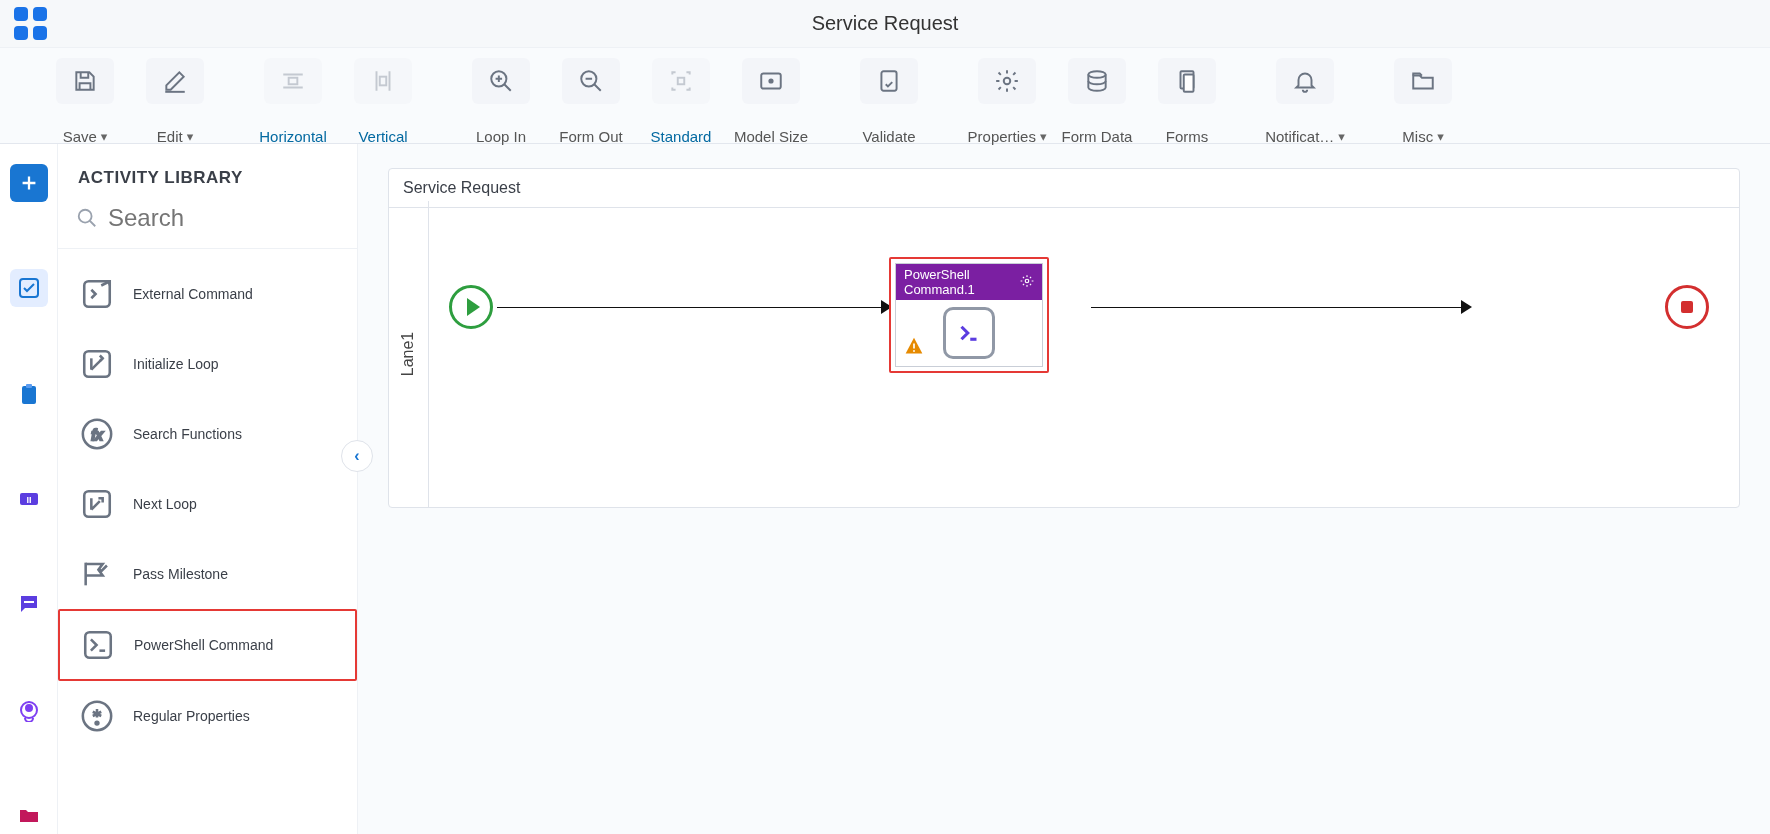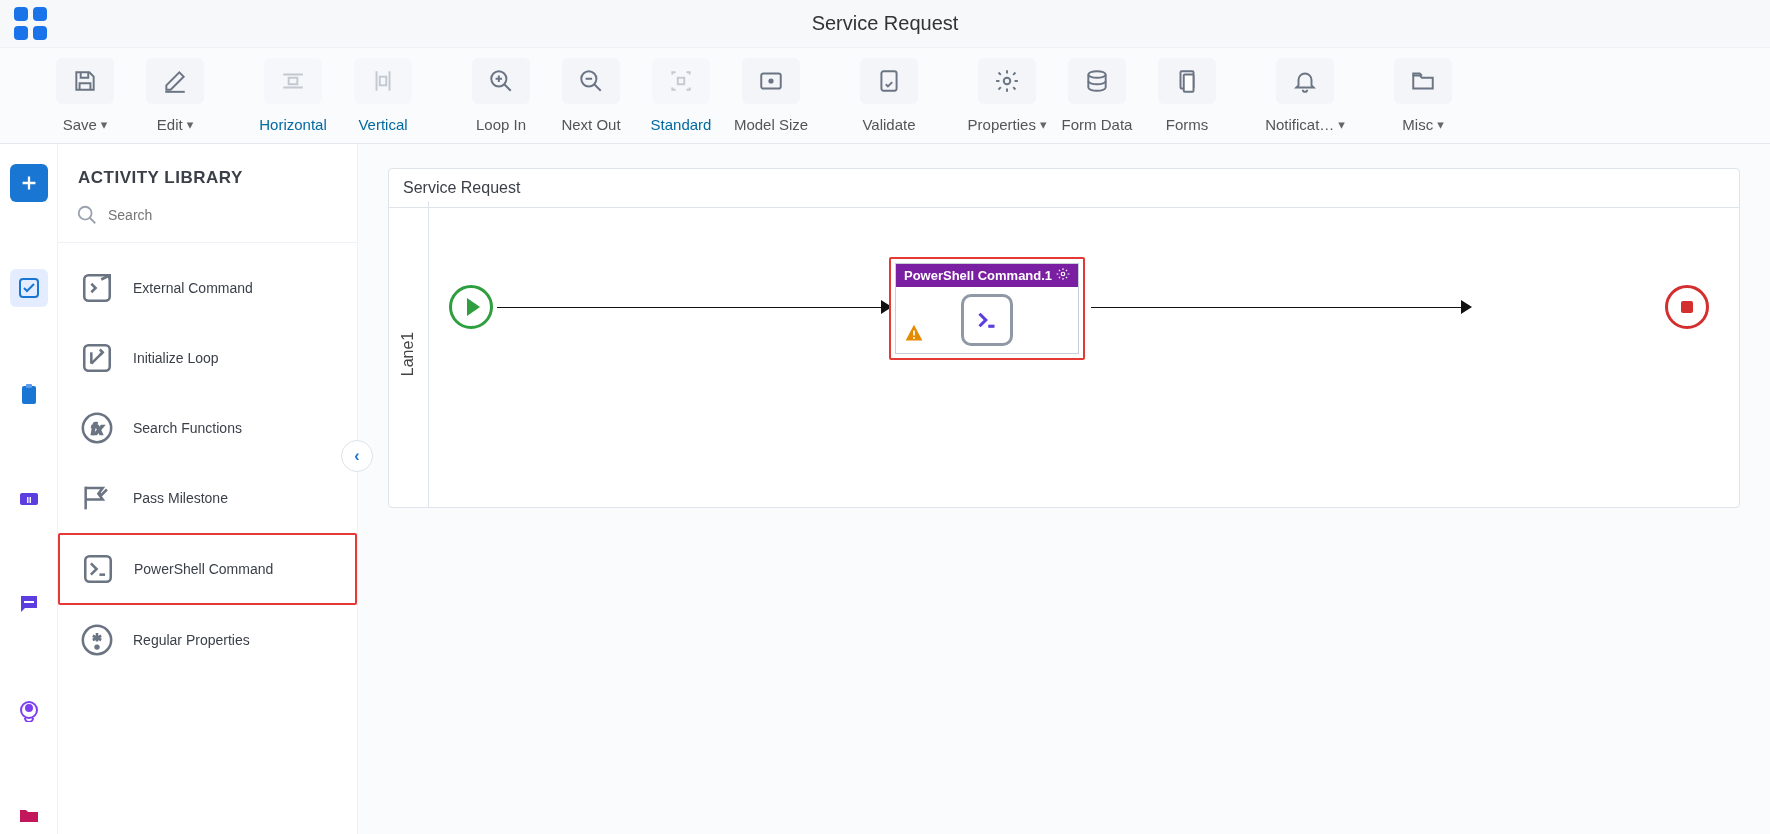--- a/index.html
+++ b/index.html
@@ -66,21 +66,21 @@
     width: 58px; height: 46px;
     display: flex;
     align-items: center;
     justify-content: center;
     background: #f3f5f9;
     border-radius: 6px;
   }
   .tb-icon-box.disabled { opacity: .55; }
   .tb-icon-box svg { display:block; }
   .tb-label {
-    margin-top: 12px;
+    margin-top: 24px;
     font-size: 15px;
     color: #555;
     display: flex;
     align-items: center;
     gap: 4px;
     white-space: nowrap;
   }
   .tb-label.disabled { color: #0369a1; }
   .chev { font-size: 13px; color:#666; }
 
@@ -146,21 +146,21 @@
     color: #3a3f48;
   }
   .search-row {
     padding: 6px 12px 16px 12px;
     display:flex; align-items:center;
     border-bottom: 1px solid #eef1f5;
   }
   .search-row svg { margin: 0 10px 0 6px; flex:none; }
   .search-row input {
     border:none; outline:none;
-    font-size: 14px;
+    font-size: 24px;
     color:#888;
     width:100%;
   }
   .lib-list { padding: 10px 0; }
   .lib-item {
     display:flex; align-items:center;
     gap: 18px;
     padding: 16px 16px 16px 20px;
     cursor: pointer;
     border: 1px solid transparent;
@@ -236,26 +236,25 @@
   .node-end::after {
     content:"";
     width:12px;height:12px;
     background:#d32f2f;
     border-radius:2px;
   }
 
   .activity {
     position:absolute;
     left: 460px; top: 18px;
-    width:196px;
+    width:160px;
     border:2px solid #e53935;
     border-radius:2px;
     background:#fff;
     padding: 4px;
-    font-weight: bold;
   }
   .activity-inner {
     border:1px solid #c9ced7;
   }
   .activity-title {
     background:#7b1fa2;
     color:#fff;
     font-size:13px;
     padding: 3px 8px;
     display:flex;
@@ -372,21 +371,21 @@
       </div>
       <div class="tb-label">Loop In</div>
     </div>
     <div class="tb-item">
       <div class="tb-icon-box">
         <svg width="26" height="26" viewBox="0 0 24 24" fill="none" stroke="#6b7482" stroke-width="1.8">
             <circle cx="10" cy="10" r="7"></circle>
             <path d="M15 15l6 6M7 10h6"></path>
           </svg>
       </div>
-      <div class="tb-label">Next Out</div>
+      <div class="tb-label">Form Out</div>
     </div>
     <div class="tb-item">
       <div class="tb-icon-box disabled">
         <svg width="26" height="26" viewBox="0 0 24 24" fill="none" stroke="#9aa2ae" stroke-width="1.8">
             <path d="M4 6v-2h3M20 6v-2h-3M4 18v2h3M20 18v2h-3"></path>
             <rect x="9" y="9" width="6" height="6"></rect>
           </svg>
       </div>
       <div class="tb-label disabled">Standard</div>
     </div>
@@ -560,20 +559,30 @@
         <div class="lib-label">Initialize Loop</div>
       </div>
       <div class="lib-item">
         <div class="lib-icon">
           <svg width="34" height="34" viewBox="0 0 24 24" fill="none" stroke="#6b7482" stroke-width="1.8">
               <circle cx="12" cy="12" r="10"></circle>
               <text x="12" y="16" text-anchor="middle" fill="#6b7482" font-size="10" font-style="italic">fx</text>
             </svg>
         </div>
         <div class="lib-label">Search Functions</div>
+      </div>
+      <div class="lib-item">
+        <div class="lib-icon">
+          <svg width="34" height="34" viewBox="0 0 24 24" fill="none" stroke="#6b7482" stroke-width="1.8">
+              <rect x="3" y="3" width="18" height="18" rx="3"></rect>
+              <path d="M8 8v8M8 16l6-6"></path>
+              <path d="M13 8l3 0 0 3"></path>
+            </svg>
+        </div>
+        <div class="lib-label">Next Loop</div>
       </div>
       <div class="lib-item">
         <div class="lib-icon">
           <svg width="34" height="34" viewBox="0 0 24 24" fill="none" stroke="#6b7482" stroke-width="1.8">
               <path d="M4 4v16"></path>
               <path d="M4 5h12l-3 4 3 4H4"></path>
               <path d="M13 8l2 2 4-4"></path>
             </svg>
         </div>
         <div class="lib-label">Pass Milestone</div>

